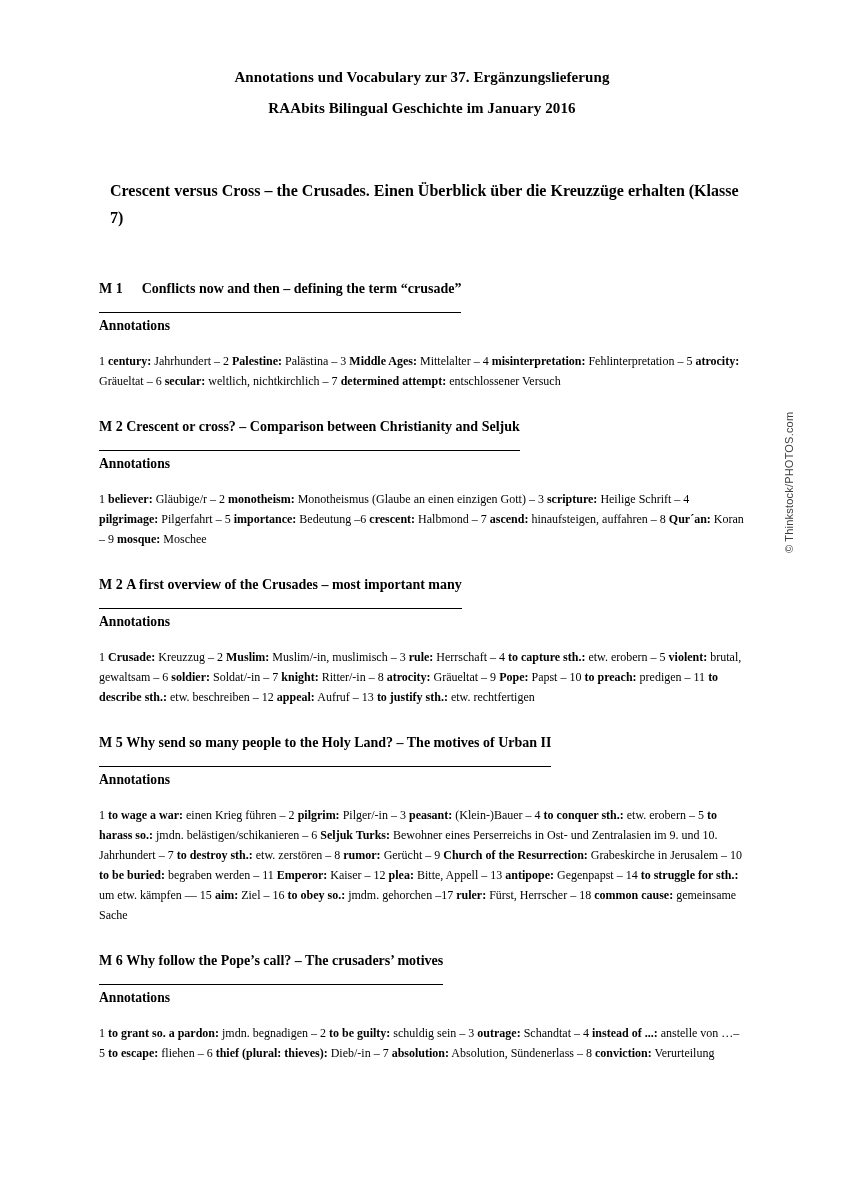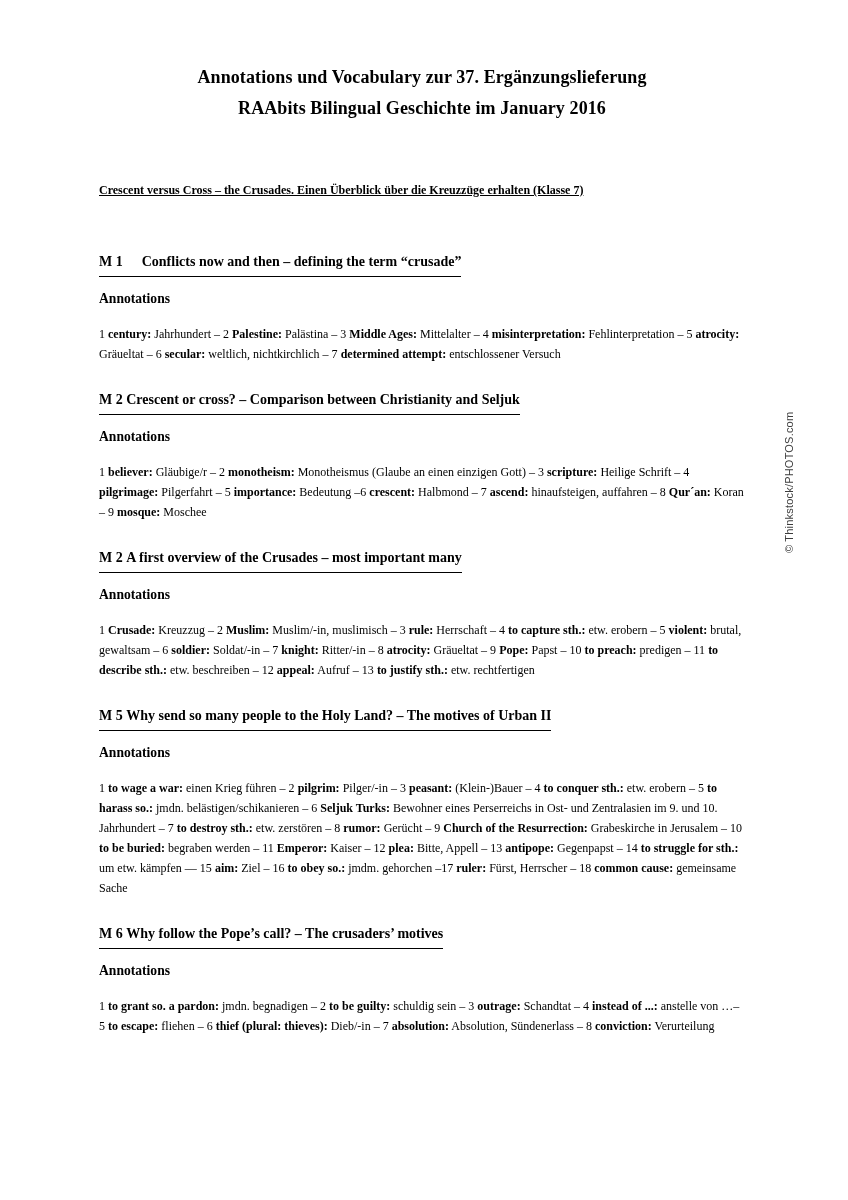--- a/index.html
+++ b/index.html
@@ -13,45 +13,44 @@
   }
   .page {
     position: absolute; top: 0; left: 0;
     width: 848px; height: 1200px;
     box-sizing: border-box;
     padding: 62px 103px 30px 99px;
     background: #fff;
   }
   .doc-title {
     margin: 0;
-    font-size: 18px;
+    font-size: 15px;
     line-height: 31px;
     font-weight: 700;
     text-align: center;
     letter-spacing: 0.1px;
   }
   .title-line { display: block; }
   .doc-subtitle {
-    margin: 53px 0 0 0;
-    font-size: 12px;
+    margin: 53px 0 0 11px;
+    font-size: 16px;
     line-height: 27px;
     font-weight: 700;
-    text-decoration: underline;
   }
   .sections { margin-top: 48px; }
   .section + .section { margin-top: 26px; }
   .sec-heading {
     margin: 0;
     font-size: 14px;
     line-height: 20px;
     font-weight: 700;
   }
   .sec-underline {
     border-bottom: 1.5px solid #000;
-    padding-bottom: 7px;
+    padding-bottom: 16px;
   }
   .sec-gap.wide { display: inline-block; width: 19px; }
   .annotations-label {
     margin: 17px 0 0 0;
     font-size: 13.6px;
     line-height: 20px;
     font-weight: 700;
   }
   .annotations-body {
     margin: 15px 0 0 0;

